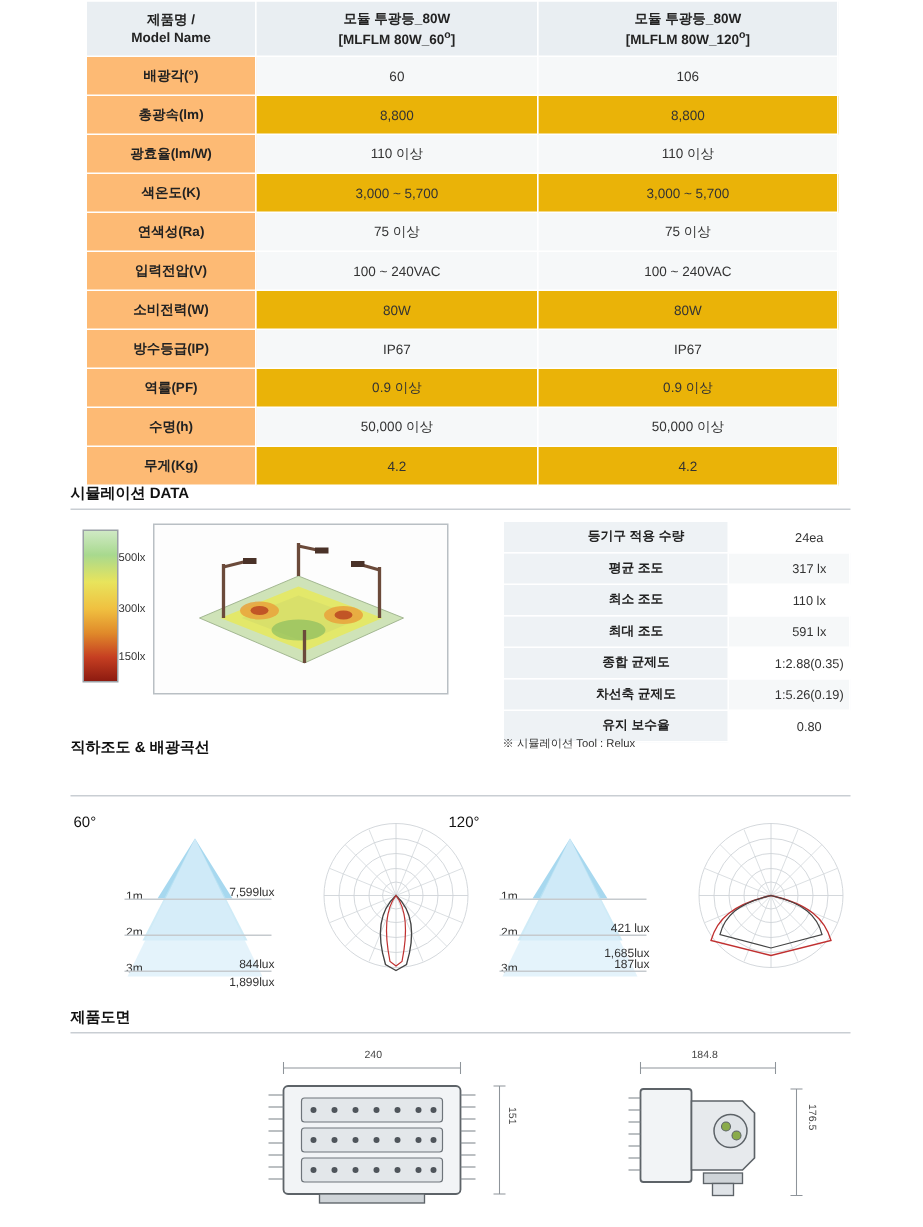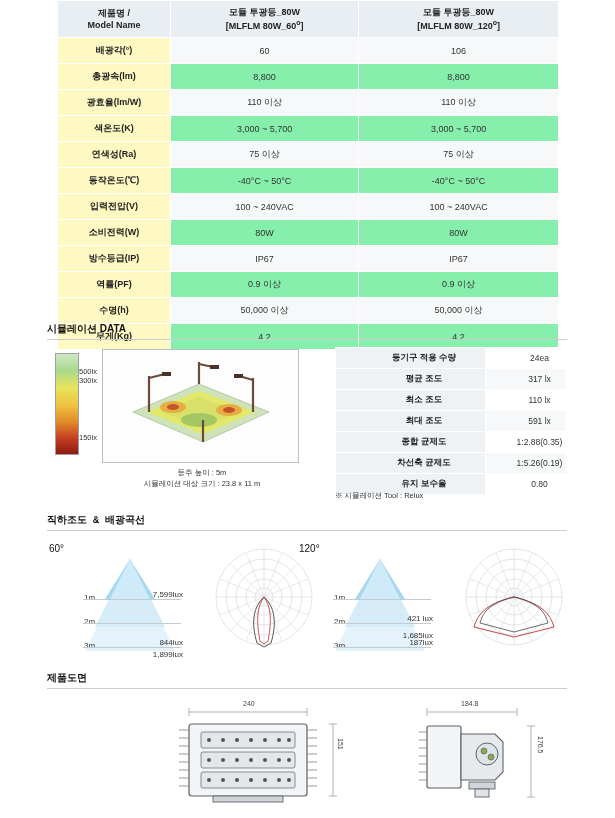--- a/index.html
+++ b/index.html
@@ -30,28 +30,28 @@
   .spec-table thead th{
     background:#e9eef2;
     height:34px;
     font-weight:bold;
     font-size:9px;
     color:#222;
     line-height:1.35;
   }
   .spec-table thead th.lbl{width:110px;text-align:center;}
   .spec-table tbody td.lbl{
-    background:#fef9c3;
+    background:#fdba74;
     width:110px;
     height:23px;
     font-weight:bold;
     color:#222;
   }
   .spec-table tbody tr.alt td.val{background:#f6f8f9;}
-  .spec-table tbody td.val{background:#86efac;height:23px;}
+  .spec-table tbody td.val{background:#eab308;height:23px;}
   .sup{font-size:7px;vertical-align:super;}
 
   
   .sec-title{
     position:absolute;
     font-size:10px;
     font-weight:bold;
     color:#111;
   }
   .sec-rule{
@@ -143,25 +143,20 @@
         <tr>
           <td class="lbl">색온도(K)</td>
           <td class="val">3,000 ~ 5,700</td>
           <td class="val">3,000 ~ 5,700</td>
         </tr>
         <tr class="alt">
           <td class="lbl">연색성(Ra)</td>
           <td class="val">75 이상</td>
           <td class="val">75 이상</td>
         </tr>
-        <tr>
-          <td class="lbl">동작온도(℃)</td>
-          <td class="val">-40°C ~ 50°C</td>
-          <td class="val">-40°C ~ 50°C</td>
-        </tr>
         <tr class="alt">
           <td class="lbl">입력전압(V)</td>
           <td class="val">100 ~ 240VAC</td>
           <td class="val">100 ~ 240VAC</td>
         </tr>
         <tr>
           <td class="lbl">소비전력(W)</td>
           <td class="val">80W</td>
           <td class="val">80W</td>
         </tr>
@@ -188,21 +183,21 @@
       </tbody>
   </table>
 
   <div class="sec-title" style="left:47px;top:322px;">시뮬레이션 DATA</div>
   <div class="sec-rule" style="left:47px;top:339px;width:520px;"></div>
 
   <div class="sim-wrap">
 
     <div class="legend"></div>
     <div class="legend-lab" style="top:22px;">500lx</div>
-    <div class="legend-lab" style="top:31px;text-align:right;">300lx</div>
+    <div class="legend-lab" style="top:56px;text-align:right;">300lx</div>
     <div class="legend-lab" style="top:66px;margin-left:45px;">200lx</div>
     <div class="legend-lab" style="top:88px;">150lx</div>
 
     <div class="sim-box">
       <svg width="193" height="110" viewBox="0 0 193 110">
 
         <polygon points="30,62 96,34 166,62 100,92" fill="#cfe3b8" stroke="#9bb089" stroke-width="0.6"></polygon>
 
         <polygon points="44,62 96,41 152,62 100,84" fill="#e3e86a" stroke="none"></polygon>
         <polygon points="58,62 96,47 138,62 100,78" fill="#d9e06a" stroke="none"></polygon>
@@ -222,24 +217,20 @@
         <rect x="107" y="15" width="9" height="4" fill="#4a3228"></rect>
 
         <line x1="150" y1="62" x2="150" y2="28" stroke="#6b4a3a" stroke-width="2.2"></line>
         <line x1="150" y1="30" x2="136" y2="26" stroke="#6b4a3a" stroke-width="2"></line>
         <rect x="131" y="24" width="9" height="4" fill="#4a3228"></rect>
 
         <line x1="100" y1="92" x2="100" y2="70" stroke="#6b4a3a" stroke-width="2.2"></line>
       </svg>
     </div>
 
-    <div class="sim-cap">
-      <div>등주 높이 : 5m</div>
-      <div>시뮬레이션 대상 크기 : 23.8 x 11 m</div>
-    </div>
 
     <table class="sim-table">
       <tbody id="sim-body">
           <tr>
             <td class="lbl">등기구 적용 수량</td>
             <td class="val">24ea</td>
           </tr>
           <tr class="alt">
             <td class="lbl">평균 조도</td>
             <td class="val">317 lx</td>
@@ -263,21 +254,21 @@
           <tr>
             <td class="lbl">유지 보수율</td>
             <td class="val">0.80</td>
           </tr>
         </tbody>
     </table>
 
     <div class="sim-note">※ 시뮬레이션 Tool : Relux</div>
   </div>
 
-  <div class="sec-title" style="left:47px;top:513px;font-family:Liberation Mono, monospace;">직하조도 &amp; 배광곡선</div>
+  <div class="sec-title" style="left:47px;top:491px;">직하조도 &amp; 배광곡선</div>
   <div class="sec-rule" style="left:47px;top:530px;width:520px;"></div>
 
   <div class="beam-wrap">
 
     <div class="beam-angle" style="left:2px;top:8px;">60°</div>
     <svg style="position:absolute;left:28px;top:22px;" width="110" height="96">
       <polygon points="55,2 80,42 30,42" fill="#a7d8ef"></polygon>
       <polygon points="55,2 90,70 20,70" fill="#bfe4f4" opacity="0.75"></polygon>
       <polygon points="55,2 100,94 10,94" fill="#d8eefa" opacity="0.7"></polygon>
     </svg>

